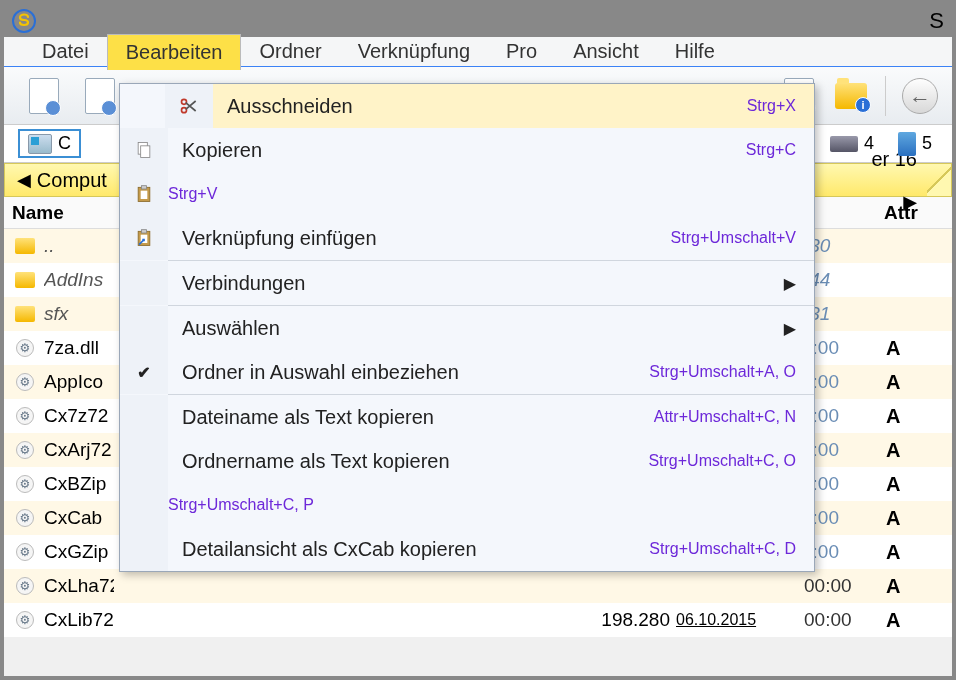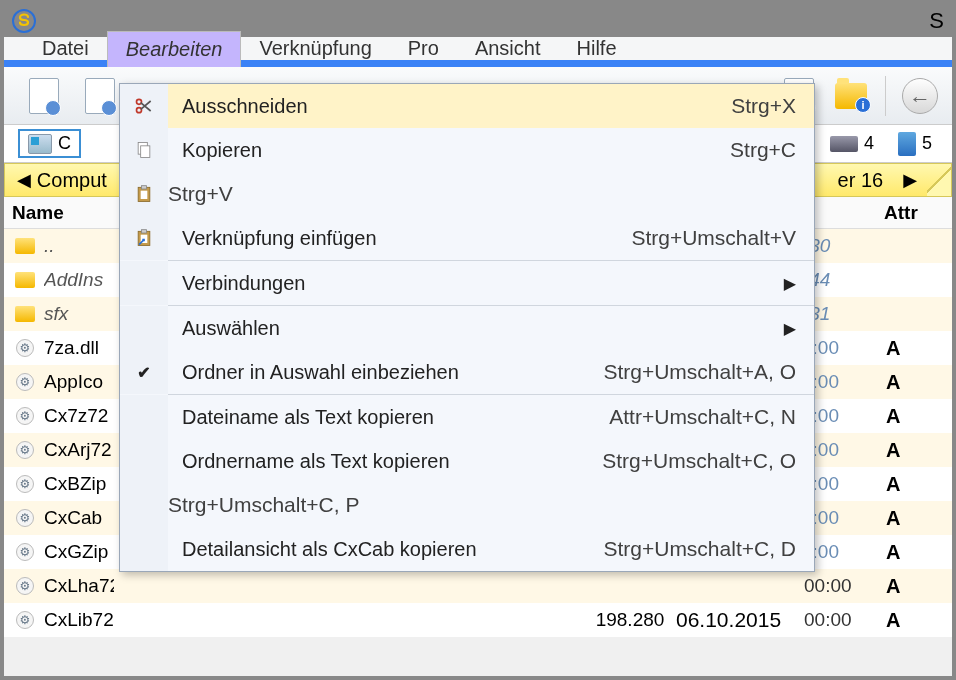--- a/index.html
+++ b/index.html
@@ -1,56 +1,56 @@
 <!DOCTYPE html>
 <html><head>
 <meta charset="utf-8">
 <style>
 * { margin: 0; padding: 0; box-sizing: border-box; font-family: "Segoe UI", Tahoma, sans-serif; }
 body { background: #888; width: 956px; height: 680px; overflow: hidden; position: relative; }
 .window { position: absolute; top: 0; left: 0; width: 956px; height: 680px; background: #f0f0f0; border: 4px solid #888; }
 .titlebar { height: 33px; background: #888; display: flex; align-items: center; padding-left: 8px; }
 .logo { width: 24px; height: 24px; }
 .titlebar-text { margin-left: auto; margin-right: 8px; color: #000; font-size: 22px; }
-.menubar { height: 30px; background: #f5f6f7; border-bottom: 7px solid #3b82f6; display: flex; align-items: center; padding-left: 20px; }
+.menubar { height: 30px; background: #f5f6f7; border-bottom: 1px solid #3b82f6; display: flex; align-items: center; padding-left: 20px; }
 .menubar-item { padding: 6px 18px; font-size: 20px; color: #333; cursor: pointer; }
-.menubar-item.active { background: #c4b5fd; border: 1px solid #bbb; border-bottom: none; font-style: italic; }
+.menubar-item.active { background: #fde047; border: 1px solid #bbb; border-bottom: none; }
 .toolbar { height: 58px; background: linear-gradient(#fafbfc,#e8ecf0); border-bottom: 1px solid #ccc; display: flex; align-items: center; padding-left: 18px; gap: 12px; }
 .tool-btn { width: 44px; height: 44px; display: flex; align-items: center; justify-content: center; }
 .tool-right { margin-left: auto; display: flex; align-items: center; gap: 8px; padding-right: 10px;}
 .drivebar { height: 38px; background: #fff; border-bottom: 1px solid #ccc; display: flex; align-items: center; padding-left: 14px; gap: 8px; }
 .drive-letter { border: 2px solid #3b8fd4; padding: 2px 8px; font-size: 18px; display:flex; align-items:center; gap:6px;}
 .drive-num { display:flex; align-items:center; gap:6px; font-size:18px; margin-left:auto; margin-right:20px;}
 .breadcrumb { height: 34px; background: linear-gradient(#fff8b0,#ffe96b); border: 1px solid #d6c85a; display: flex; align-items: center; font-size: 20px; }
 .bc-left { padding: 0 12px; display:flex; align-items:center; gap:6px;}
-.bc-right { margin-left:auto; padding:0 10px; display:flex; align-items:center; gap:20px;}
+.bc-right { margin-left:auto; padding:0 10px; display:flex; align-items:flex-end; gap:20px;flex-direction:column;}
 .bc-arrow { font-size:18px; }
 .bc-diag { width:24px; height:100%; background:linear-gradient(135deg, transparent 48%, #d6c85a 48%, #d6c85a 52%, #fff8b0 52%);}
 .header-row { height: 32px; background: #fafafa; border-bottom: 1px solid #ddd; display:flex; align-items:center; font-size:19px; font-weight:600;}
 .col-name { width: 580px; padding-left:8px;}
 .col-attr { padding-left: 300px;}
 .file-list { background:#fff; }
 .file-row { height: 34px; display:flex; align-items:center; font-size:19px; padding-left:10px; position:relative;}
 .file-row.odd { background:#fff8e6; }
 .file-icon { width:22px; height:22px; margin-right:8px; display:flex; align-items:center; justify-content:center;}
 .file-name { flex:0 0 70px; white-space:nowrap; overflow:hidden;}
 .file-name.italic { font-style:italic; color:#555;}
 .file-time-partial { position:absolute; left:800px; font-style:italic; color:#6a8db5;}
 .file-hhmm { color:#6a8db5; position:absolute; left:798px; font-size:19px;}
 .file-attr { position:absolute; left:882px; font-weight:700; font-size:20px;}
-.file-size { position:absolute; left:586px; font-size:19px; text-align:center; width:80px;}
-.file-date { position:absolute; left:672px; font-size:21px;}
+.file-size { position:absolute; left:586px; font-size:19px; text-align:right; width:80px;}
+.file-date { position:absolute; left:672px; font-size:16px;text-decoration:underline;}
 .file-full-hhmm { position:absolute; left:800px; font-size:19px; color:#333;}
 
 .dropdown { position:absolute; top:83px; left:119px; width:696px; background:#f4f7fc; border:1px solid #9aa7b8; box-shadow: 3px 3px 8px rgba(0,0,0,0.25); z-index:100;}
 .dd-row { display:flex; align-items:center; height:44px; font-size:20px; color:#222; padding-right:18px;}
-.dd-row.highlight { background:#fff3c8;}
+.dd-row.highlight { background:#fff3c8;margin-left:45px;}
 .dd-gutter { width:48px; display:flex; align-items:center; justify-content:center; background:#eef2f8; height:100%;}
 .dd-label { padding-left:14px; flex:1;}
-.dd-shortcut { color:#404040; font-size:21px;}
+.dd-shortcut { color:#6d28d9; font-size:16px;}
 .dd-submenu-arrow { font-size:16px; margin-left:12px;}
 .dd-sep { height:1px; background:#d0d6de; margin-left:48px;}
 .dd-check { font-size:16px; font-weight:bold;}
 
 .icon-page { width:30px; height:36px; background:#fff; border:1px solid #9ab; border-radius:2px; position:relative;}
 .icon-page::after{content:"";position:absolute;right:-3px;bottom:-3px;width:14px;height:14px;border-radius:50%;background:#5a8fd6;border:1px solid #fff;}
 .icon-folder-y { width:32px; height:26px; background:linear-gradient(#ffe27a,#f5b800); border-radius:3px; position:relative;}
 .icon-folder-y::before{content:"";position:absolute;top:-5px;left:2px;width:12px;height:6px;background:#ffe27a;border-radius:2px 2px 0 0;}
 .icon-folder-info::after{content:"i";position:absolute;right:-4px;bottom:-4px;width:14px;height:14px;border-radius:50%;background:#2a6fd6;color:#fff;font-size:11px;font-weight:bold;display:flex;align-items:center;justify-content:center;border:1px solid #fff;}
 .icon-back-circle{width:36px;height:36px;border-radius:50%;background:linear-gradient(#fefefe,#d8d8d8);border:1px solid #aaa;display:flex;align-items:center;justify-content:center;font-size:22px;color:#666;}
@@ -71,20 +71,21 @@
     <svg class="logo" viewBox="0 0 24 24">
       <circle cx="12" cy="12" r="11" fill="none" stroke="#2a6fd6" stroke-width="2"></circle>
       <path d="M16 8c0-1.5-1.8-2.5-4-2.5S8 7 8 8.5 9.5 11 12 11s4 1 4 2.5-1.8 2.5-4 2.5-4-1-4-2.5" fill="none" stroke="#f5c400" stroke-width="2.2" stroke-linecap="round"></path>
     </svg>
     <span class="titlebar-text">S</span>
   </div>
 
   <div class="menubar" id="menubar">
       <div class="menubar-item">Datei</div>
       <div class="menubar-item active">Bearbeiten</div>
+      <div class="menubar-item">Ordner</div>
       <div class="menubar-item">Verknüpfung</div>
       <div class="menubar-item">Pro</div>
       <div class="menubar-item">Ansicht</div>
       <div class="menubar-item">Hilfe</div>
     </div>
 
   <div class="toolbar">
     <div class="tool-btn">
         <div class="icon-page"></div>
       </div>

